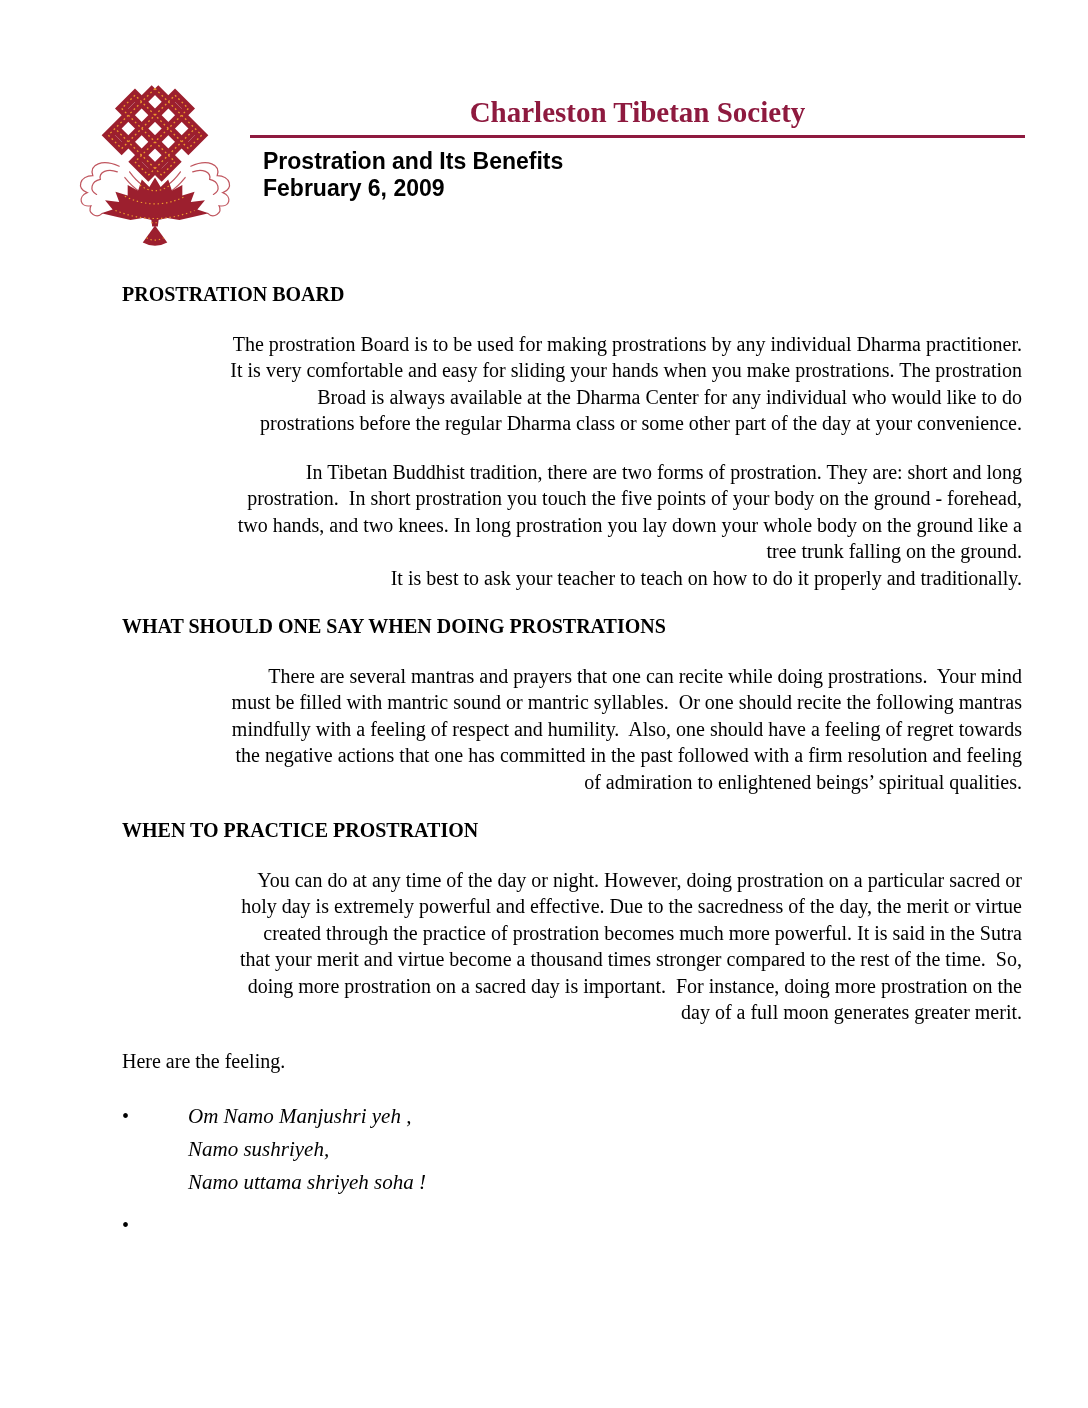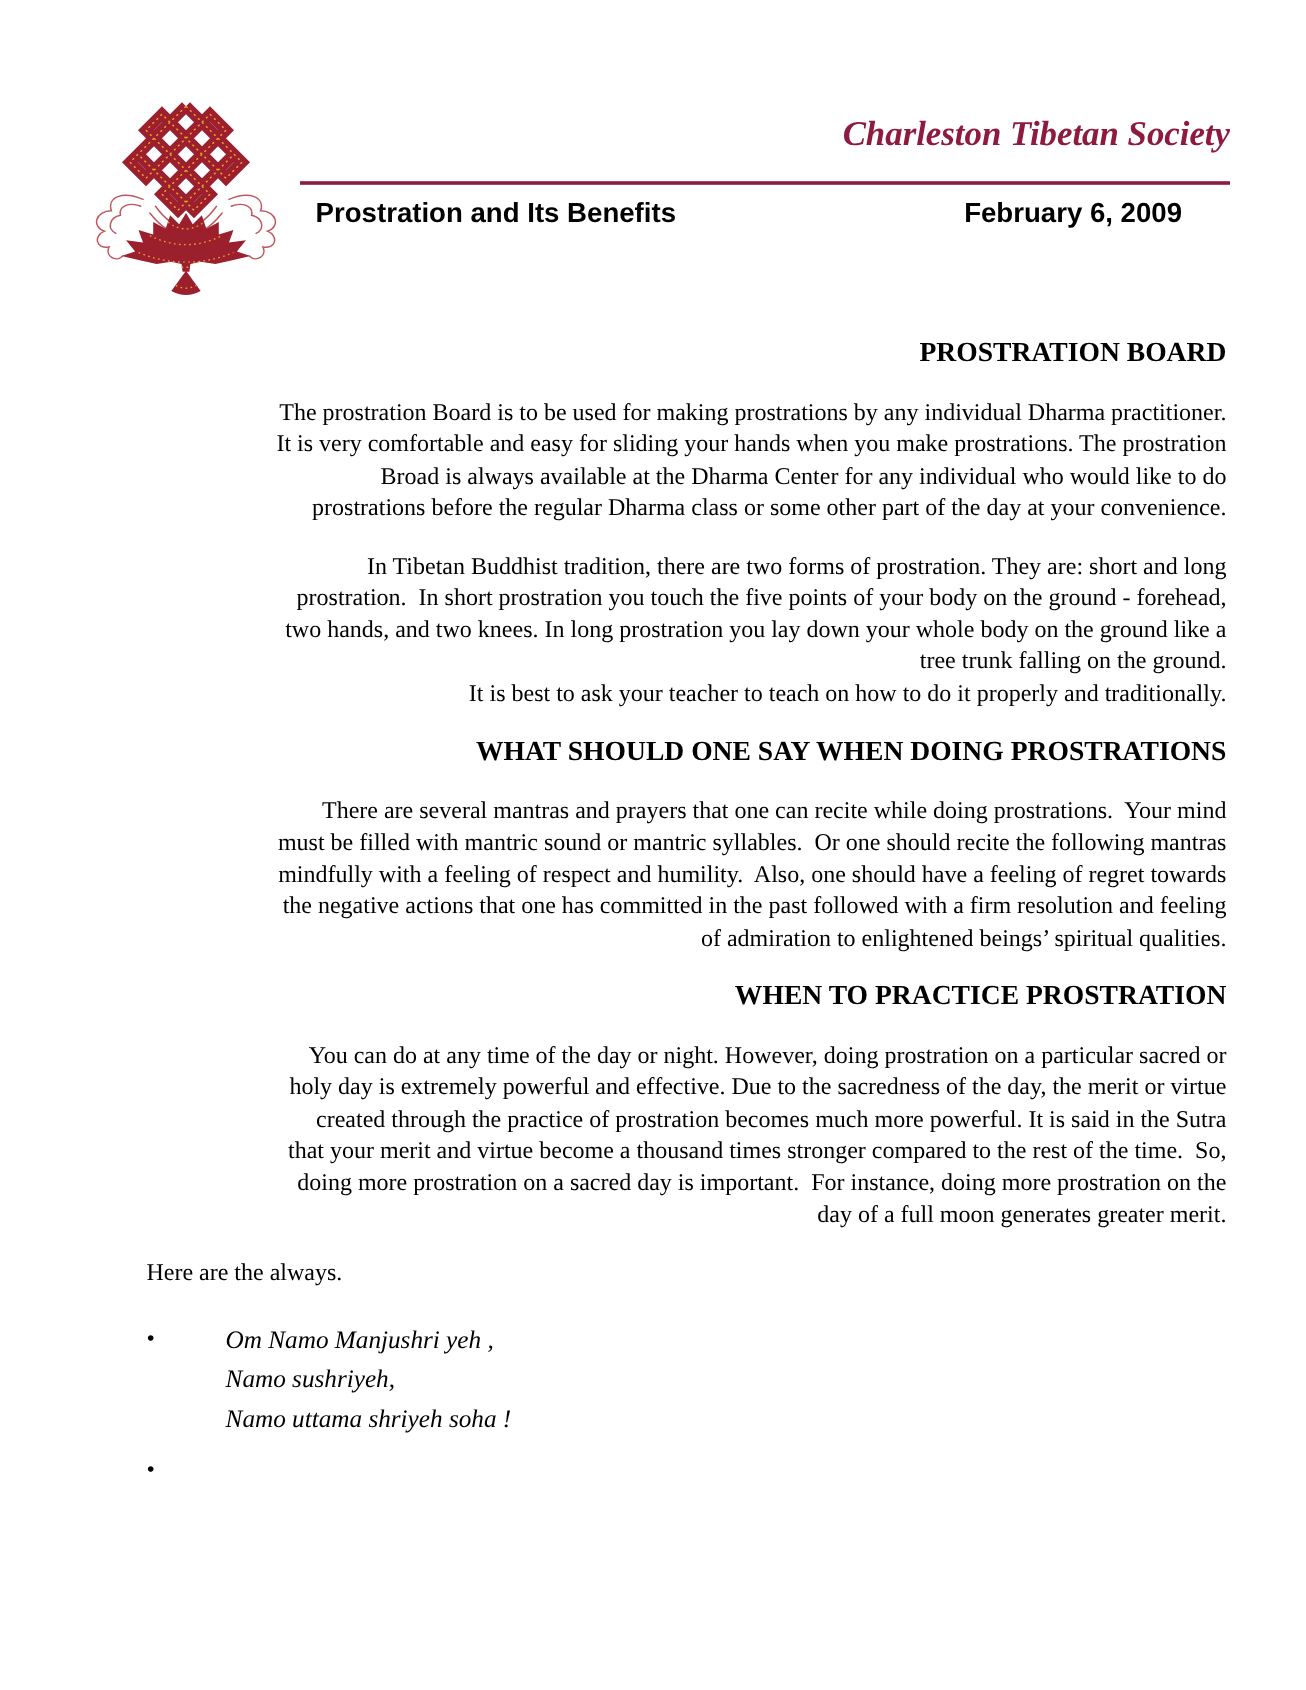--- a/index.html
+++ b/index.html
@@ -22,63 +22,62 @@
     overflow: visible;
   }
   .header-text {
     position: absolute;
     left: 250px;
     top: 96px;
     width: 775px;
   }
   .masthead-row {
     display: flex;
-    justify-content: flex-end;
+    justify-content: center;
     align-items: baseline;
     font-family: "Liberation Serif", serif;
     font-weight: bold;
-    font-style: italic;
     font-size: 29px;
     line-height: 33px;
     color: var(--maroon, #8e1a3f);
-    padding-bottom: 22px;
+    padding-bottom: 6px;
   }
   .header-rule {
     border: none;
     border-top: 3px solid var(--maroon, #8e1a3f);
     margin: 0;
   }
   .subtitle-row {
     display: flex;
     justify-content: space-between;
     font-family: "Liberation Sans", sans-serif;
     font-weight: bold;
     font-size: 23px;
     line-height: 27px;
     padding: 10px 40px 0 13px;
     color: #000000;
+    flex-direction: column;
   }
 
   
   .content {
     position: absolute;
     left: 122px;
     top: 270px;
     width: 900px;
     padding-top: 11px;
     font-size: 20px;
     line-height: 26.5px;
   }
   .sec-heading {
-    font-size: 23px;
+    font-size: 20px;
     line-height: 26.5px;
     font-weight: bold;
     margin: 0 0 23px 0;
     font-family: inherit;
-    text-align: right;
   }
   .sec-body {
     white-space: pre;
     margin: 0 0 22px 0;
     text-align: right;
   }
   .mantra-intro {
     margin: 0 0 26px 0;
   }
   .mantra-item {
@@ -207,21 +206,21 @@
     <section>
       <h2 class="sec-heading">WHEN TO PRACTICE PROSTRATION</h2>
       <p class="sec-body">You can do at any time of the day or night. However, doing prostration on a particular sacred or
 holy day is extremely powerful and effective. Due to the sacredness of the day, the merit or virtue
 created through the practice of prostration becomes much more powerful. It is said in the Sutra
 that your merit and virtue become a thousand times stronger compared to the rest of the time.  So,
 doing more prostration on a sacred day is important.  For instance, doing more prostration on the
 day of a full moon generates greater merit.</p>
     </section>
 
-    <p class="mantra-intro">Here are the always.</p>
+    <p class="mantra-intro">Here are the feeling.</p>
 
     <div class="mantra-item">
       <span class="bullet">•</span>
       <div class="mantra-lines">Om Namo Manjushri yeh ,
 Namo sushriyeh,
 Namo uttama shriyeh soha !</div>
     </div>
 
     <div class="mantra-item">
       <span class="bullet">•</span>

